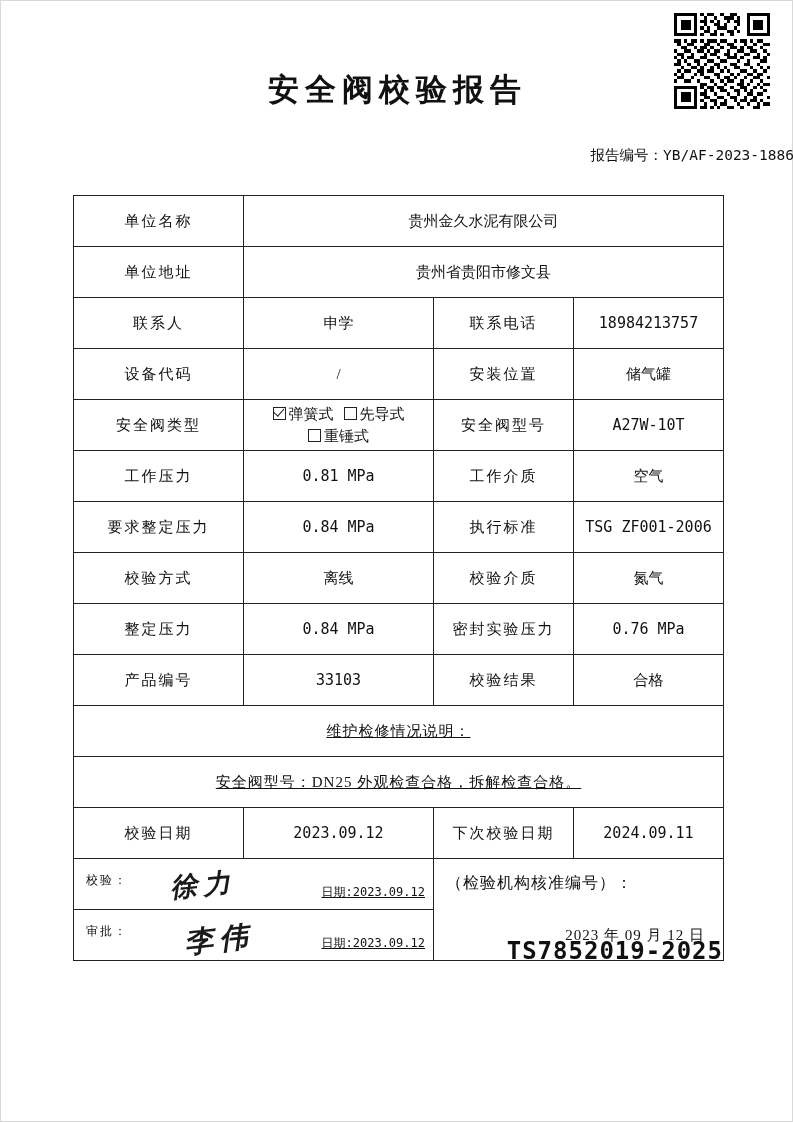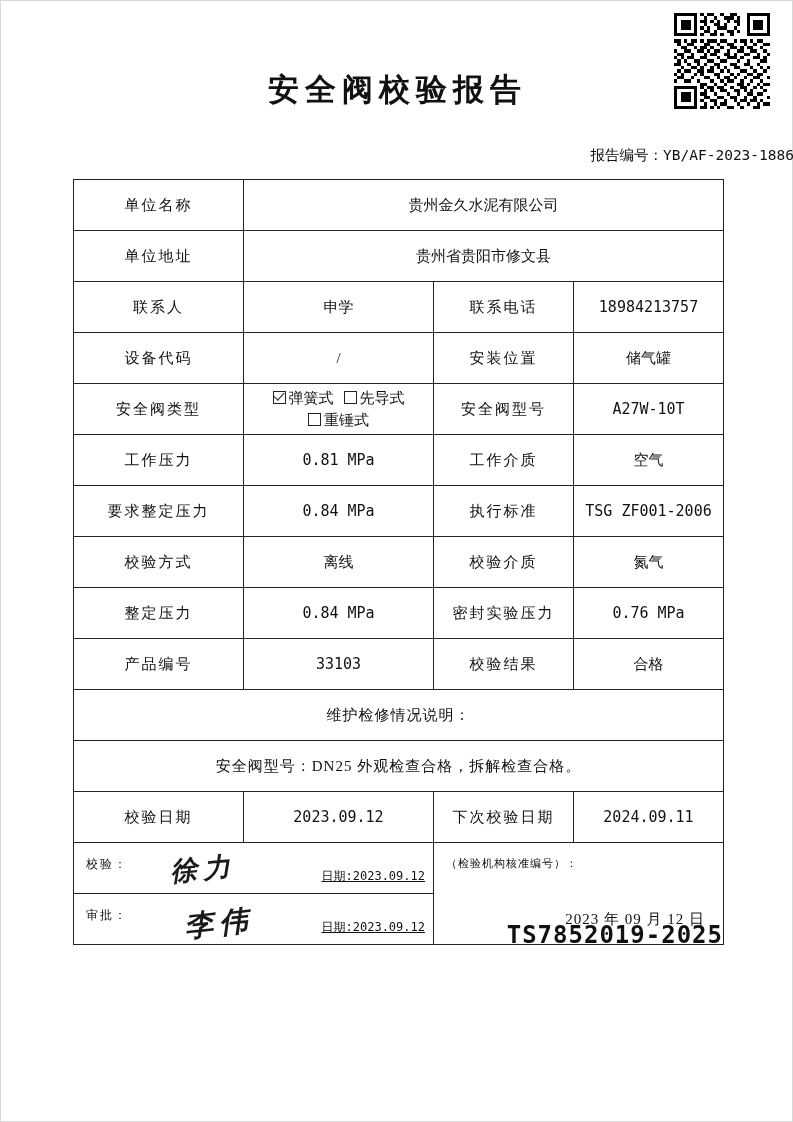--- a/index.html
+++ b/index.html
@@ -34,36 +34,36 @@
   .report-no{
     position:absolute;top:145px;left:0;width:793px;
     text-align:right;
     font-size:14.5px;
     padding-left:60px;
     box-sizing:border-box;
   }
 
   table.main{
     position:absolute;
-    top:178px;left:72px;
+    top:194px;left:72px;
     width:650px;
     border-collapse:collapse;
     table-layout:fixed;
   }
   table.main td{
     border:1px solid #222;
     font-size:15px;
     text-align:center;
     vertical-align:middle;
     height:46px;
     padding:2px 4px;
     line-height:1.5;
   }
   td.label{letter-spacing:2px;}
-  td.left{text-align:left;padding-left:12px;letter-spacing:1px;}
+  td.left{text-align:left;padding-left:12px;letter-spacing:1px;text-decoration:underline;}
   .mono{font-family:"DejaVu Sans Mono","Liberation Mono",monospace;font-size:14.5px;}
 
   .valve-type{
     text-align:left;
     padding:4px 6px 4px 8px;
     line-height:1.65;
     font-size:14px;
   }
   .cb{display:inline-block;}
   .cb .box{
@@ -119,21 +119,21 @@
 
   .cert-cell{
     position:relative;
     height:164px;
     vertical-align:top;
     text-align:left;
     padding:0;
   }
   .cert-title{
     position:absolute;left:12px;top:12px;
-    font-size:11px;letter-spacing:1px;
+    font-size:16px;letter-spacing:1px;
   }
   .cert-no{
     position:absolute;left:0;right:0;top:74px;
     text-align:right;
     font-size:24px;
     font-weight:bold;
     font-family:"DejaVu Sans Mono","Liberation Mono",monospace;
     letter-spacing:1px;
   }
   .cert-date{

